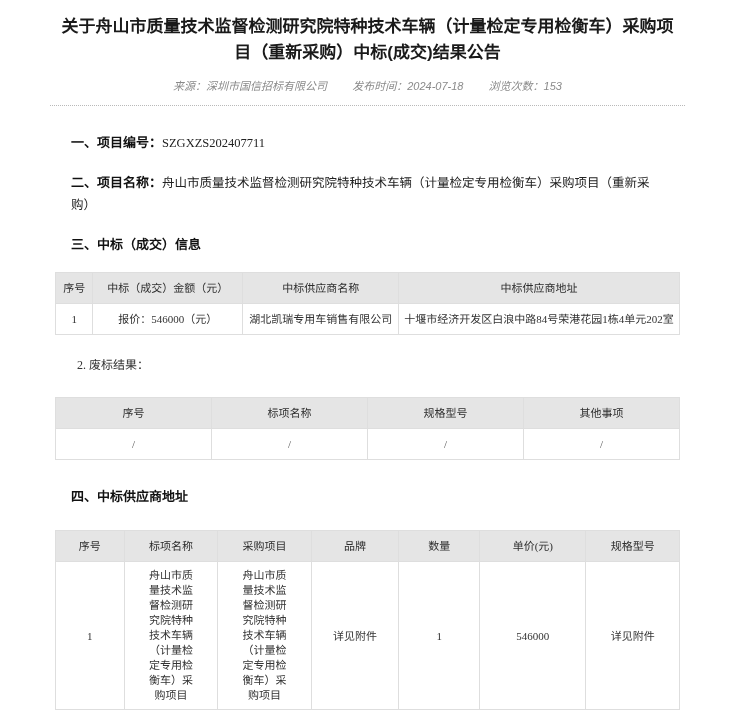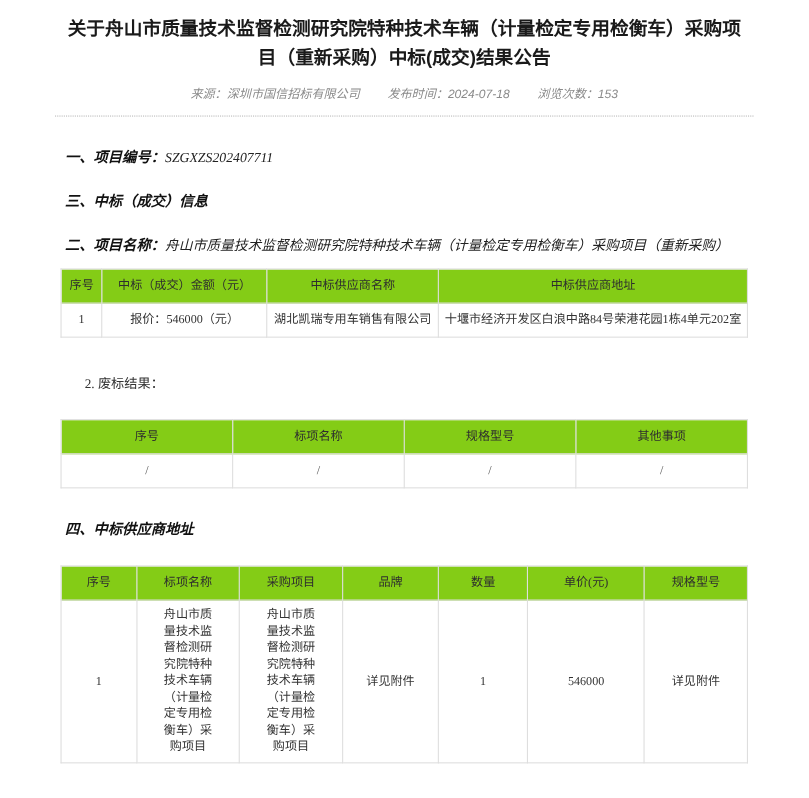--- a/index.html
+++ b/index.html
@@ -57,22 +57,21 @@
   
   .content {
     padding: 0 55px;
   }
   .section-heading {
     font-family: "Liberation Sans", "DejaVu Sans", sans-serif;
     font-size: 13px;
     font-weight: bold;
     color: #111111;
     line-height: 22px;
-    margin: 4px;
-    font-style: italic;
+    margin: 16px;
   }
   .spaced-1 { margin-top: 26px; }
   .spaced-2 { margin-top: 18px; }
   .spaced-3 { margin-top: 16px; }
 
   .inline-value {
     font-family: "Liberation Serif", "DejaVu Serif", serif;
     font-weight: normal;
     font-size: 12.5px;
     color: #222222;
@@ -97,21 +96,21 @@
   table.grid td {
     border: 1px solid #dedede;
     padding: 7px 4px;
     text-align: center;
     vertical-align: middle;
     line-height: 16px;
     font-weight: normal;
     word-wrap: break-word;
   }
   table.grid th {
-    background: #84cc16;
+    background: #e5e5e5;
     color: #2e2e2e;
   }
   .table-wrap { margin-top: 10px; }
   .table-wrap-lg { margin-top: 22px; }
 
   
   .t1 col.c1 { width: 6%; }
   .t1 col.c2 { width: 24%; }
   .t1 col.c3 { width: 25%; }
   .t1 col.c4 { width: 45%; }
@@ -148,25 +147,25 @@
   </div>
 
   <hr class="divider">
 
   <div class="content">
 
     <p class="section-heading spaced-1">
       <span>一、项目编号：</span><span class="inline-value">SZGXZS202407711</span>
     </p>
 
-    <p class="section-heading spaced-2">三、中标（成交）信息</p>
-
     <p class="section-heading spaced-2">
       <span>二、项目名称：</span><span class="inline-value">舟山市质量技术监督检测研究院特种技术车辆（计量检定专用检衡车）采购项目（重新采购）</span>
     </p>
+
+    <p class="section-heading spaced-2">三、中标（成交）信息</p>
 
 
     <div class="table-wrap">
       <table class="grid t1">
         <colgroup>
             <col class="c1">
             <col class="c2">
             <col class="c3">
             <col class="c4">
           </colgroup>
@@ -182,21 +181,21 @@
           <tr>
             <td>1</td>
             <td>报价：546000（元）</td>
             <td>湖北凯瑞专用车销售有限公司</td>
             <td>十堰市经济开发区白浪中路84号荣港花园1栋4单元202室</td>
           </tr>
         </tbody>
       </table>
     </div>
 
-    <p class="subheading" style="margin-top:32px;">2. 废标结果：</p>
+    <p class="subheading" style="margin-top:20px;">2. 废标结果：</p>
 
     <div class="table-wrap-lg">
       <table class="grid t2">
         <colgroup>
             <col>
             <col>
             <col>
             <col>
           </colgroup>
         <thead>

